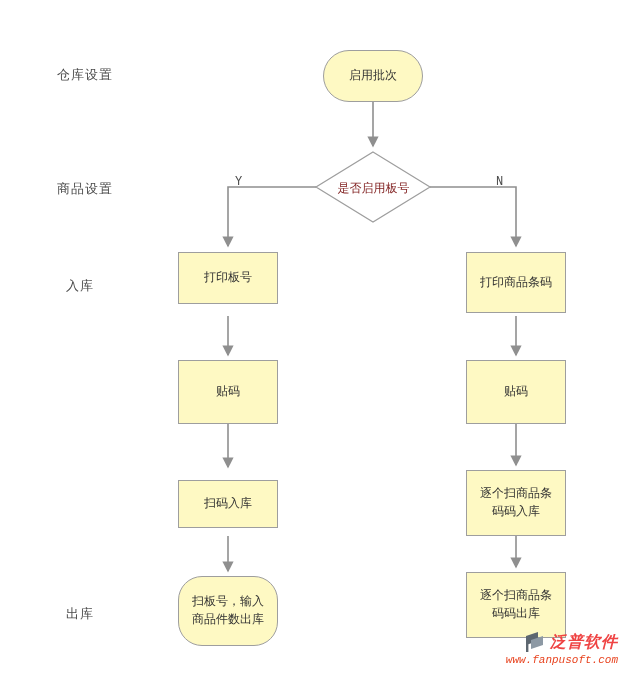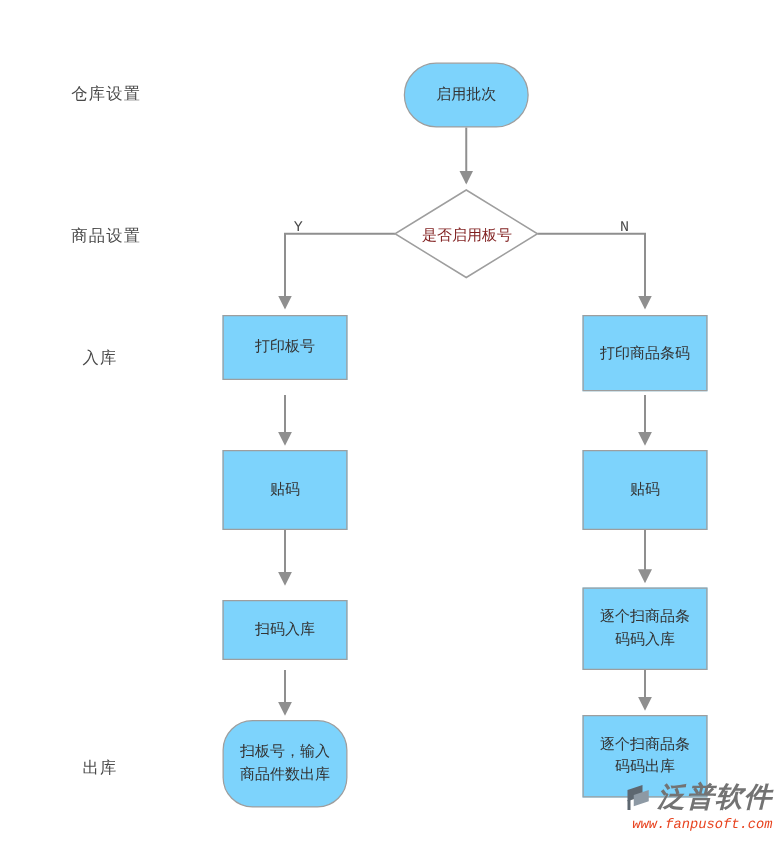--- a/index.html
+++ b/index.html
@@ -12,43 +12,43 @@
     overflow:hidden;
   }
   .connectors{position:absolute;left:0;top:0;width:626px;height:674px;}
   .lane-label{
     position:absolute;
     font-size:13px;color:#4a4a4a;letter-spacing:1px;
   }
   .node{
     position:absolute;
     box-sizing:border-box;
-    background:#7dd3fc;
+    background:#fef9c3;
     border:1px solid #9e9e9e;
     display:flex;align-items:center;justify-content:center;
     font-size:12px;color:#333333;
     text-align:center;line-height:18px;
     white-space:pre-line;
   }
   .start{border-radius:26px;}
   .diamond-label{
     position:absolute;left:316px;top:180px;width:115px;
     text-align:center;font-size:12px;color:#7f1d1d;
   }
   .branch-label{
     position:absolute;font-size:12px;color:#4a4a4a;
   }
   .watermark{
     position:absolute;right:8px;bottom:8px;
     display:flex;flex-direction:column;align-items:flex-end;
   }
   .wm-row{display:flex;align-items:center;gap:4px;}
   .wm-brand{
-    font-size:22px;font-weight:bold;font-style:italic;
-    color:#737373;letter-spacing:1px;
+    font-size:16px;font-weight:bold;font-style:italic;
+    color:#ef4444;letter-spacing:1px;
   }
   .wm-url{
     font-size:11px;color:#e8431f;margin-top:1px;
     font-style:italic;
     padding-left:48px;
   }
 </style>
 </head>
 <body>
 

